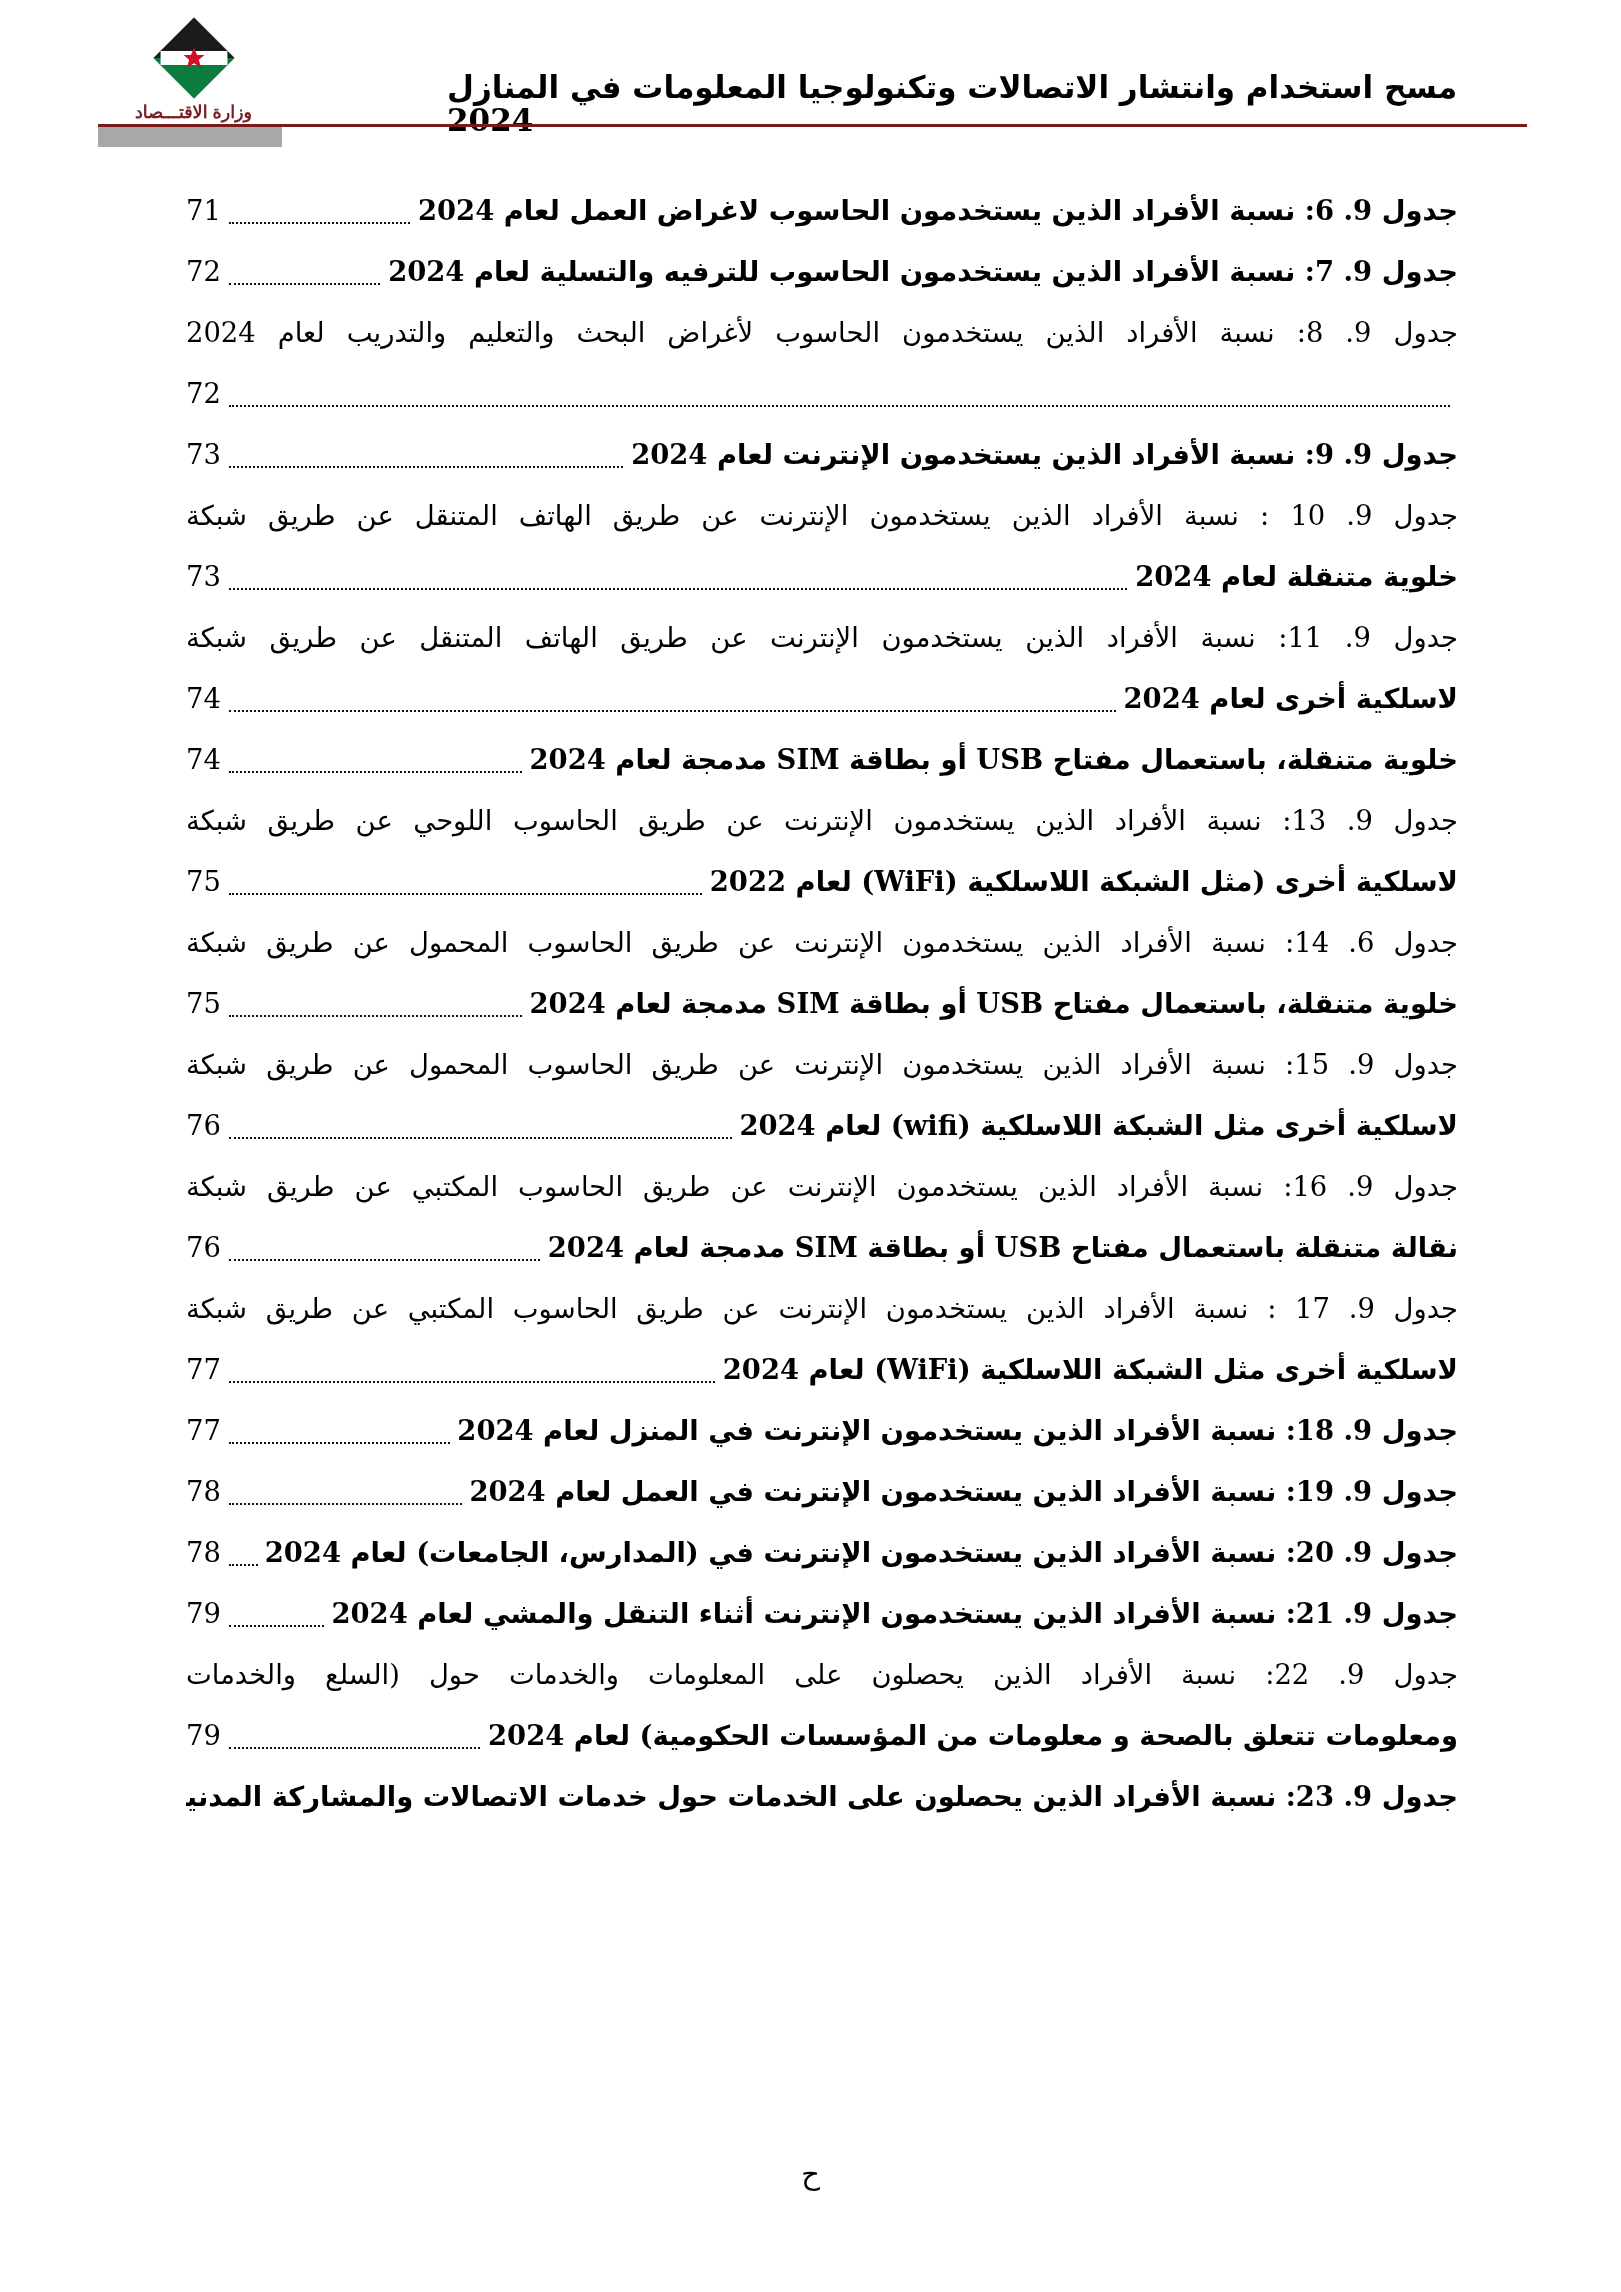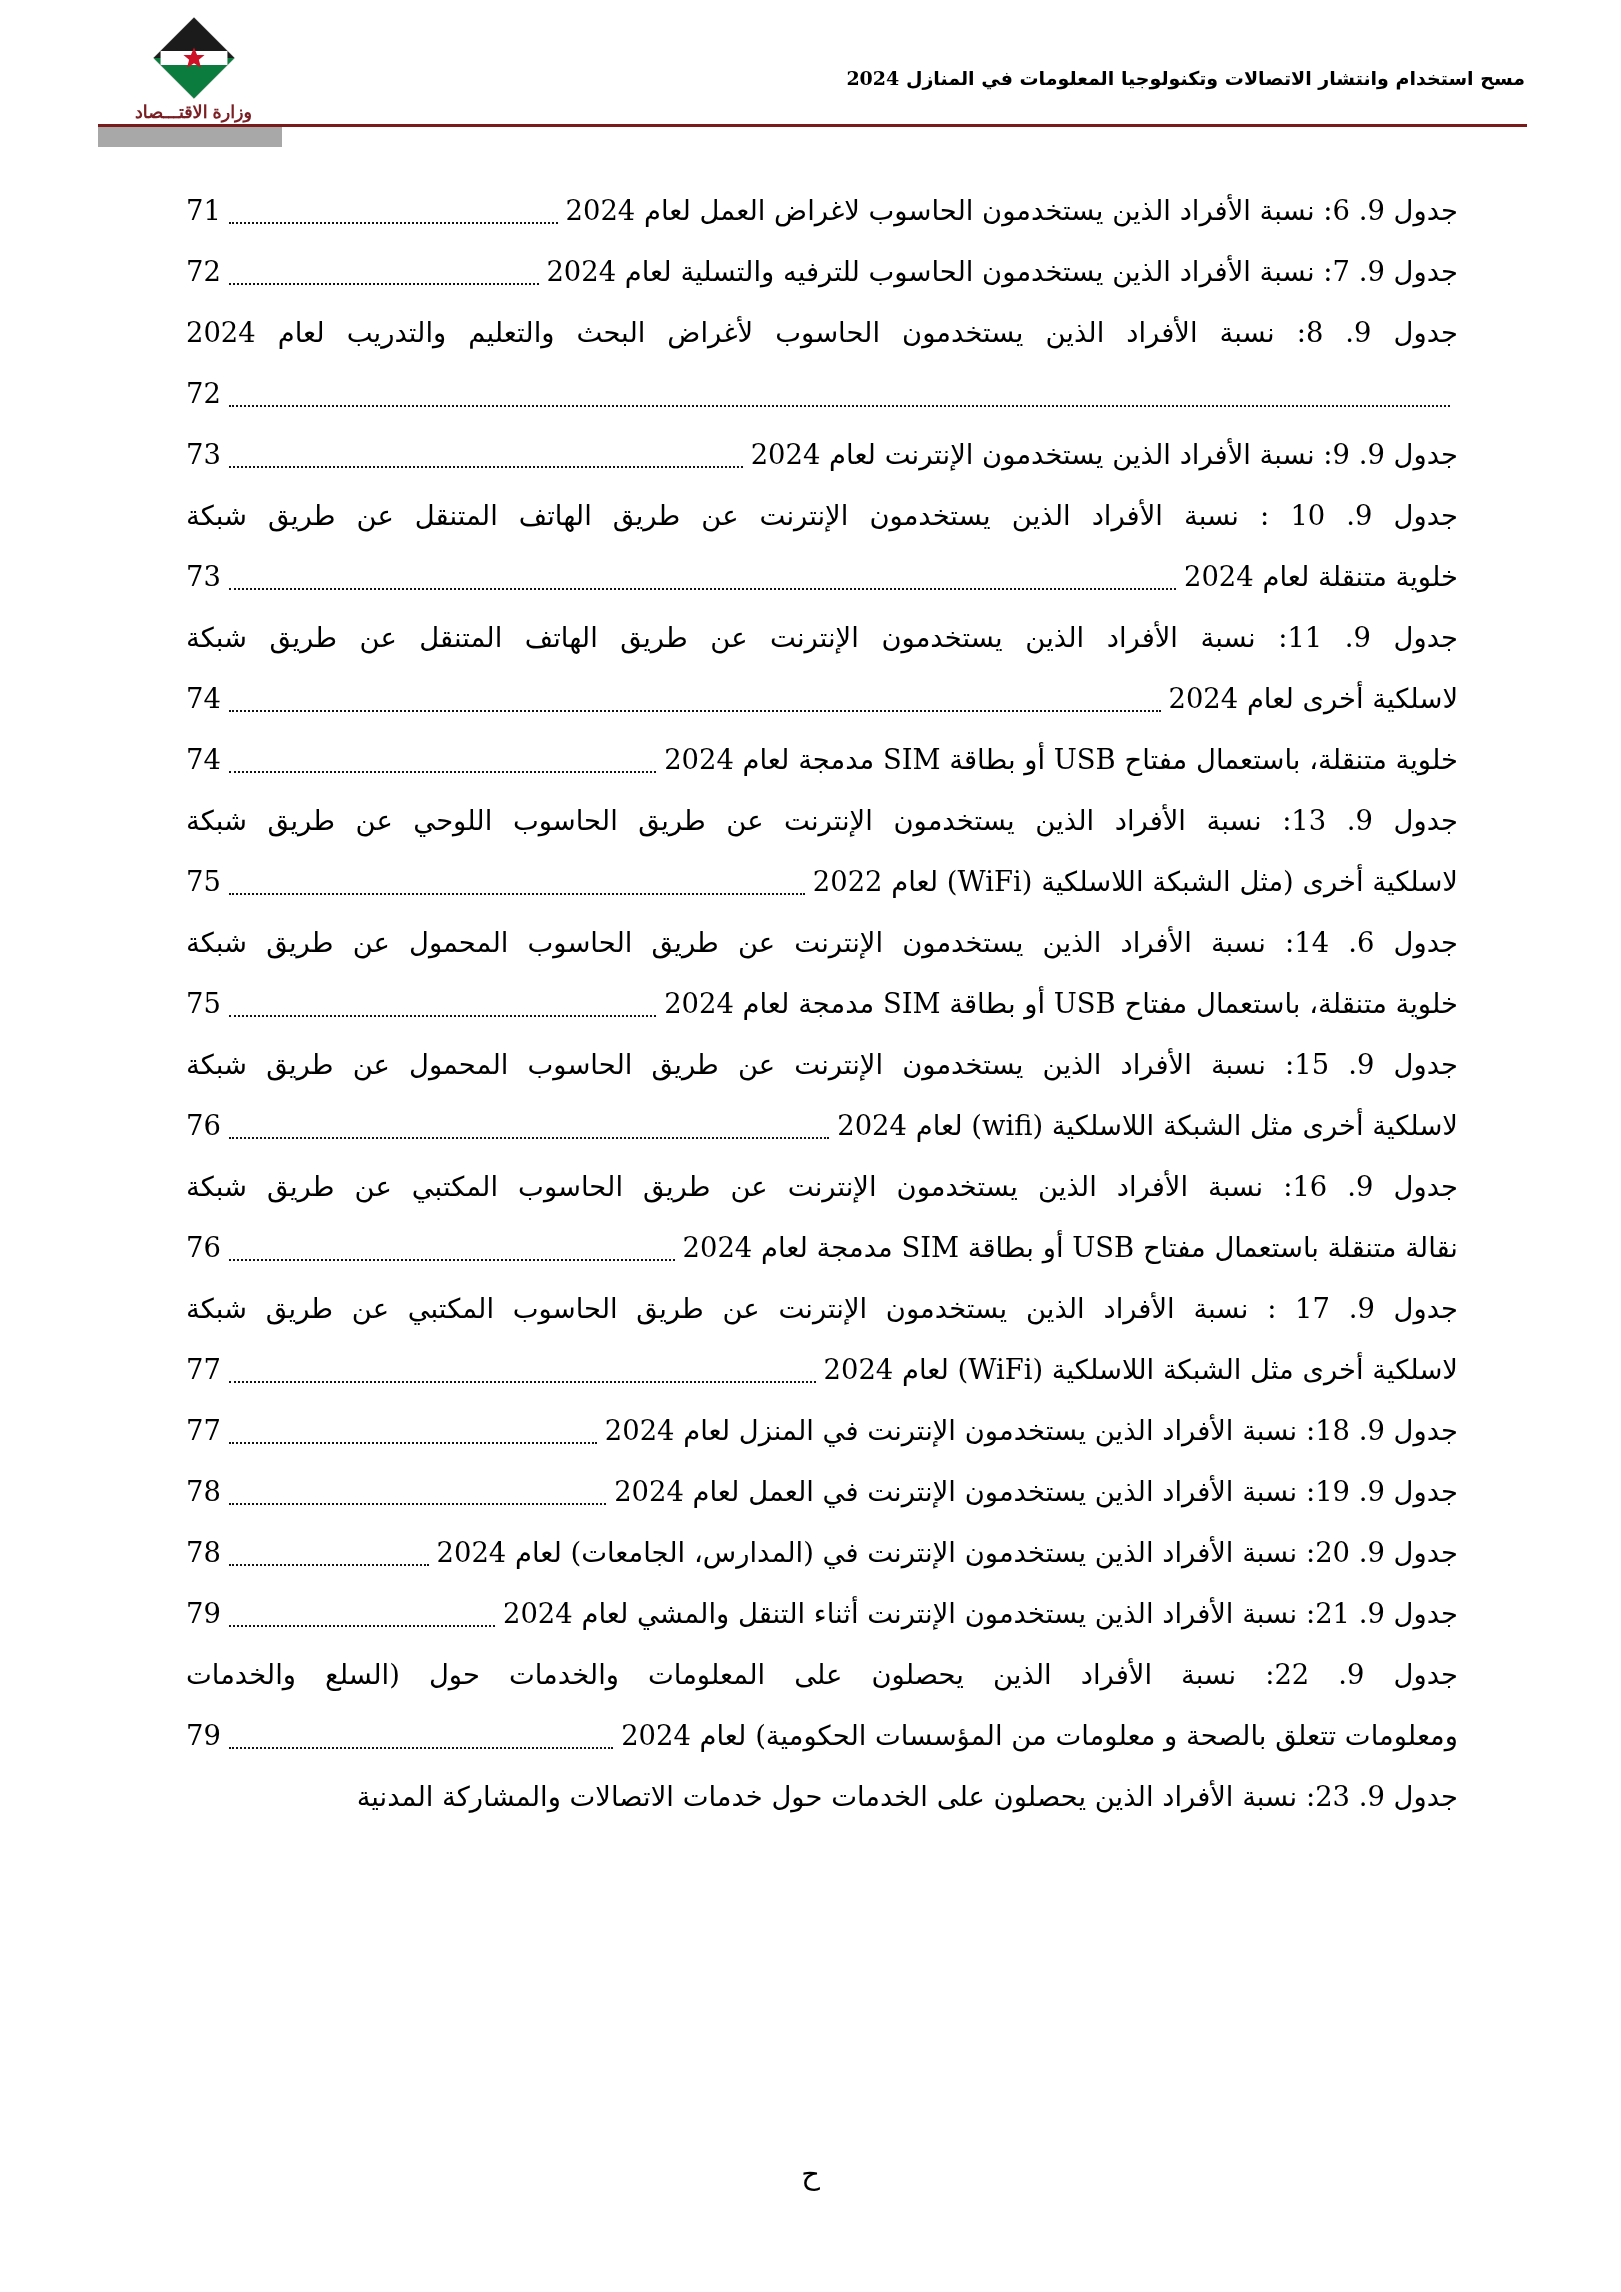--- a/index.html
+++ b/index.html
@@ -28,27 +28,27 @@
     direction: rtl; line-height: 21.6px; letter-spacing: 1px;
     font-family: Liberation Sans, sans-serif;
   }
   .logo-l2 {
     font-size: 15.7px; font-weight: bold; color: #c0272d;
     direction: rtl; line-height: 19.6px;
     font-family: "DejaVu Sans", sans-serif;
   }
   .header-title {
     position: absolute;
-    top: 62px;
+    top: 71px;
     right: 96px;
     max-width: 1078px;
     direction: rtl;
-    text-align: center;
+    text-align: left;
     font-weight: bold;
-    font-size: 19px;
+    font-size: 31px;
     line-height: 33px;
   }
   .header-title .yr { font-weight: bold; }
 
   
   .divider {
     position: absolute;
     left: 98px;
     right: 94px;
     top: 124px;
@@ -79,21 +79,21 @@
     color: #000;
   }
   .toc-line.full {
     text-align: justify;
     text-align-last: justify;
   }
   .toc-line.row {
     display: flex;
     align-items: flex-end;
   }
-  .toc-line.row .t { white-space: nowrap; flex: 0 1 auto; overflow: hidden; }
+  .toc-line.row .t { white-space: nowrap; flex: 0 1 auto; overflow: hidden; font-weight: bold; }
   .toc-line.row .dots {
     flex: 1 1 29px;
     min-width: 0;
     border-bottom: 2.9px dotted #111111;
     margin: 0 7.8px 16.7px 7.8px;
   }
   .toc-line.row .pg { flex: 0 0 auto; }
 
   
   .footer {

